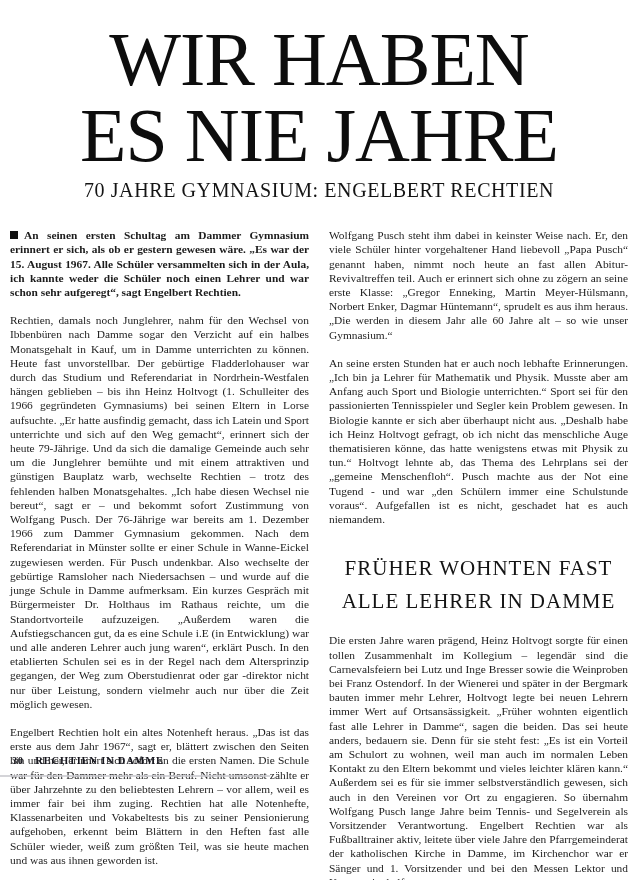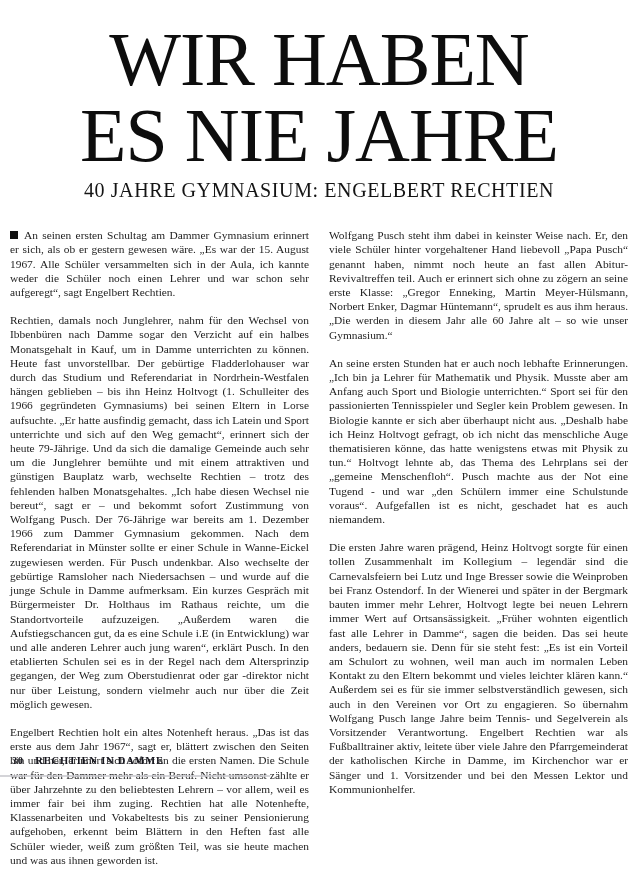--- a/index.html
+++ b/index.html
@@ -47,21 +47,21 @@
   .column { flex: 1 1 0; min-width: 0; }
   .column p {
     margin: 0 0 14px 0;
     font-size: 11.4px;
     line-height: 14.2px;
     text-align: justify;
     hyphens: auto;
     -webkit-hyphens: auto;
     color: #1c1c1c;
   }
-  .intro { font-weight: 400; color: #111; }
+  .intro { font-weight: 700; color: #111; }
   .intro-bullet {
     display: inline-block;
     width: 8px; height: 8px;
     background: #111;
     margin-right: 6px;
     vertical-align: baseline;
     position: relative;
     top: 0px;
   }
   .section-subheading {
@@ -98,35 +98,36 @@
 </style>
 </head>
 <body>
 
 <div class="page">
 
   <header class="article-header">
     <div class="headline-line first">WIR HABEN</div>
     <div class="headline-line second">ES NIE JAHRE</div>
     <div class="subtitle-block">
-      <div class="subtitle-line">40 JAHRE GYMNASIUM: ENGELBERT RECHTIEN</div>
+      <div class="subtitle-line">70 JAHRE GYMNASIUM: ENGELBERT RECHTIEN</div>
     </div>
   </header>
 
   <main class="columns">
 
     <div class="column">
       <p class="intro"><span class="intro-bullet"></span><span>An seinen ersten Schultag am Dammer Gymnasium erinnert er sich, als ob er gestern gewesen wäre. „Es war der 15. August 1967. Alle Schüler versammelten sich in der Aula, ich kannte weder die Schüler noch einen Lehrer und war schon sehr aufgeregt“, sagt Engelbert Rechtien.</span></p>
       <p>Rechtien, damals noch Junglehrer, nahm für den Wechsel von Ibbenbüren nach Damme sogar den Verzicht auf ein halbes Monatsgehalt in Kauf, um in Damme unterrichten zu können. Heute fast unvorstellbar. Der gebürtige Fladderlohauser war durch das Studium und Referendariat in Nordrhein-Westfalen hängen geblieben – bis ihn Heinz Holtvogt (1. Schulleiter des 1966 gegründeten Gymnasiums) bei seinen Eltern in Lorse aufsuchte. „Er hatte ausfindig gemacht, dass ich Latein und Sport unterrichte und sich auf den Weg gemacht“, erinnert sich der heute 79-Jährige. Und da sich die damalige Gemeinde auch sehr um die Junglehrer bemühte und mit einem attraktiven und günstigen Bauplatz warb, wechselte Rechtien – trotz des fehlenden halben Monatsgehaltes. „Ich habe diesen Wechsel nie bereut“, sagt er – und bekommt sofort Zustimmung von Wolfgang Pusch. Der 76-Jährige war bereits am 1. Dezember 1966 zum Dammer Gymnasium gekommen. Nach dem Referendariat in Münster sollte er einer Schule in Wanne-Eickel zugewiesen werden. Für Pusch undenkbar. Also wechselte der gebürtige Ramsloher nach Niedersachsen – und wurde auf die junge Schule in Damme aufmerksam. Ein kurzes Gespräch mit Bürgermeister Dr. Holthaus im Rathaus reichte, um die Standortvorteile aufzuzeigen. „Außerdem waren die Aufstiegschancen gut, da es eine Schule i.E (in Entwicklung) war und alle anderen Lehrer auch jung waren“, erklärt Pusch. In den etablierten Schulen sei es in der Regel nach dem Altersprinzip gegangen, der Weg zum Oberstudienrat oder gar -direktor nicht nur über Leistung, sondern vielmehr auch nur über die Zeit möglich gewesen.</p>
       <p>Engelbert Rechtien holt ein altes Notenheft heraus. „Das ist das erste aus dem Jahr 1967“, sagt er, blättert zwischen den Seiten hin und her, erinnert sich sofort an die ersten Namen. Die Schule war für den Dammer mehr als ein Beruf. Nicht umsonst zählte er über Jahrzehnte zu den beliebtesten Lehrern – vor allem, weil es immer fair bei ihm zuging. Rechtien hat alle Notenhefte, Klassenarbeiten und Vokabeltests bis zu seiner Pensionierung aufgehoben, erkennt beim Blättern in den Heften fast alle Schüler wieder, weiß zum größten Teil, was sie heute machen und was aus ihnen geworden ist.</p>
     </div>
 
     <div class="column">
       <p>Wolfgang Pusch steht ihm dabei in keinster Weise nach. Er, den viele Schüler hinter vorgehaltener Hand liebevoll „Papa Pusch“ genannt haben, nimmt noch heute an fast allen Abitur-Revivaltreffen teil. Auch er erinnert sich ohne zu zögern an seine erste Klasse: „Gregor Enneking, Martin Meyer-Hülsmann, Norbert Enker, Dagmar Hüntemann“, sprudelt es aus ihm heraus. „Die werden in diesem Jahr alle 60 Jahre alt – so wie unser Gymnasium.“</p>
       <p>An seine ersten Stunden hat er auch noch lebhafte Erinnerungen. „Ich bin ja Lehrer für Mathematik und Physik. Musste aber am Anfang auch Sport und Biologie unterrichten.“ Sport sei für den passionierten Tennisspieler und Segler kein Problem gewesen. In Biologie kannte er sich aber überhaupt nicht aus. „Deshalb habe ich Heinz Holtvogt gefragt, ob ich nicht das menschliche Auge thematisieren könne, das hatte wenigstens etwas mit Physik zu tun.“ Holtvogt lehnte ab, das Thema des Lehrplans sei der „gemeine Menschenfloh“. Pusch machte aus der Not eine Tugend - und war „den Schülern immer eine Schulstunde voraus“. Aufgefallen ist es nicht, geschadet hat es auch niemandem.</p>
+      <h2 class="section-subheading"><span>FRÜHER WOHNTEN FAST</span><br><span>ALLE LEHRER IN DAMME</span></h2>
       <p>Die ersten Jahre waren prägend, Heinz Holtvogt sorgte für einen tollen Zusammenhalt im Kollegium – legendär sind die Carnevalsfeiern bei Lutz und Inge Bresser sowie die Weinproben bei Franz Ostendorf. In der Wienerei und später in der Bergmark bauten immer mehr Lehrer, Holtvogt legte bei neuen Lehrern immer Wert auf Ortsansässigkeit. „Früher wohnten eigentlich fast alle Lehrer in Damme“, sagen die beiden. Das sei heute anders, bedauern sie. Denn für sie steht fest: „Es ist ein Vorteil am Schulort zu wohnen, weil man auch im normalen Leben Kontakt zu den Eltern bekommt und vieles leichter klären kann.“ Außerdem sei es für sie immer selbstverständlich gewesen, sich auch in den Vereinen vor Ort zu engagieren. So übernahm Wolfgang Pusch lange Jahre beim Tennis- und Segelverein als Vorsitzender Verantwortung. Engelbert Rechtien war als Fußballtrainer aktiv, leitete über viele Jahre den Pfarrgemeinderat der katholischen Kirche in Damme, im Kirchenchor war er Sänger und 1. Vorsitzender und bei den Messen Lektor und Kommunionhelfer.</p>
 
     </div>
 
   </main>
 
   <div class="bottom-scan-line"></div>
 
   <footer class="page-footer">
     <span>30</span>

